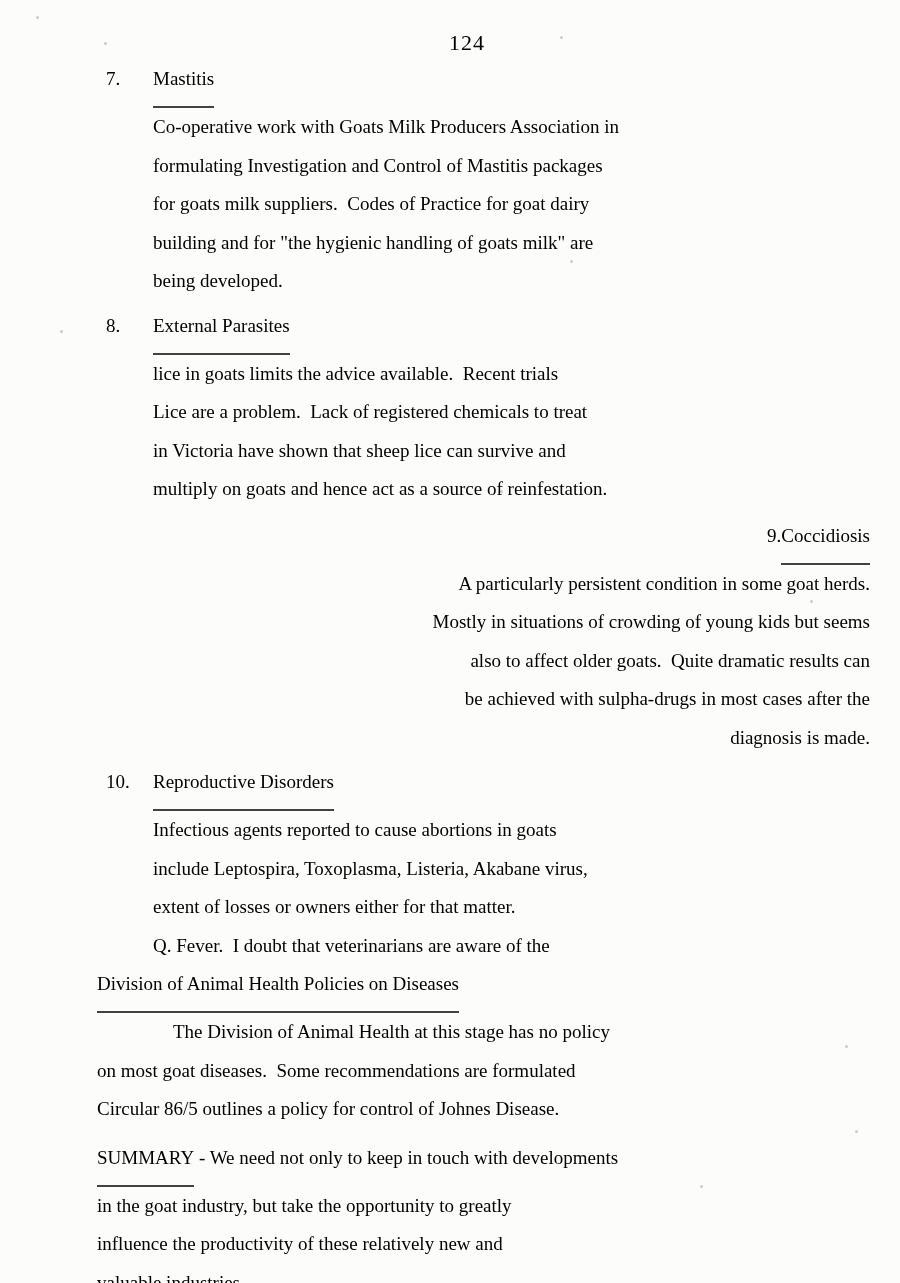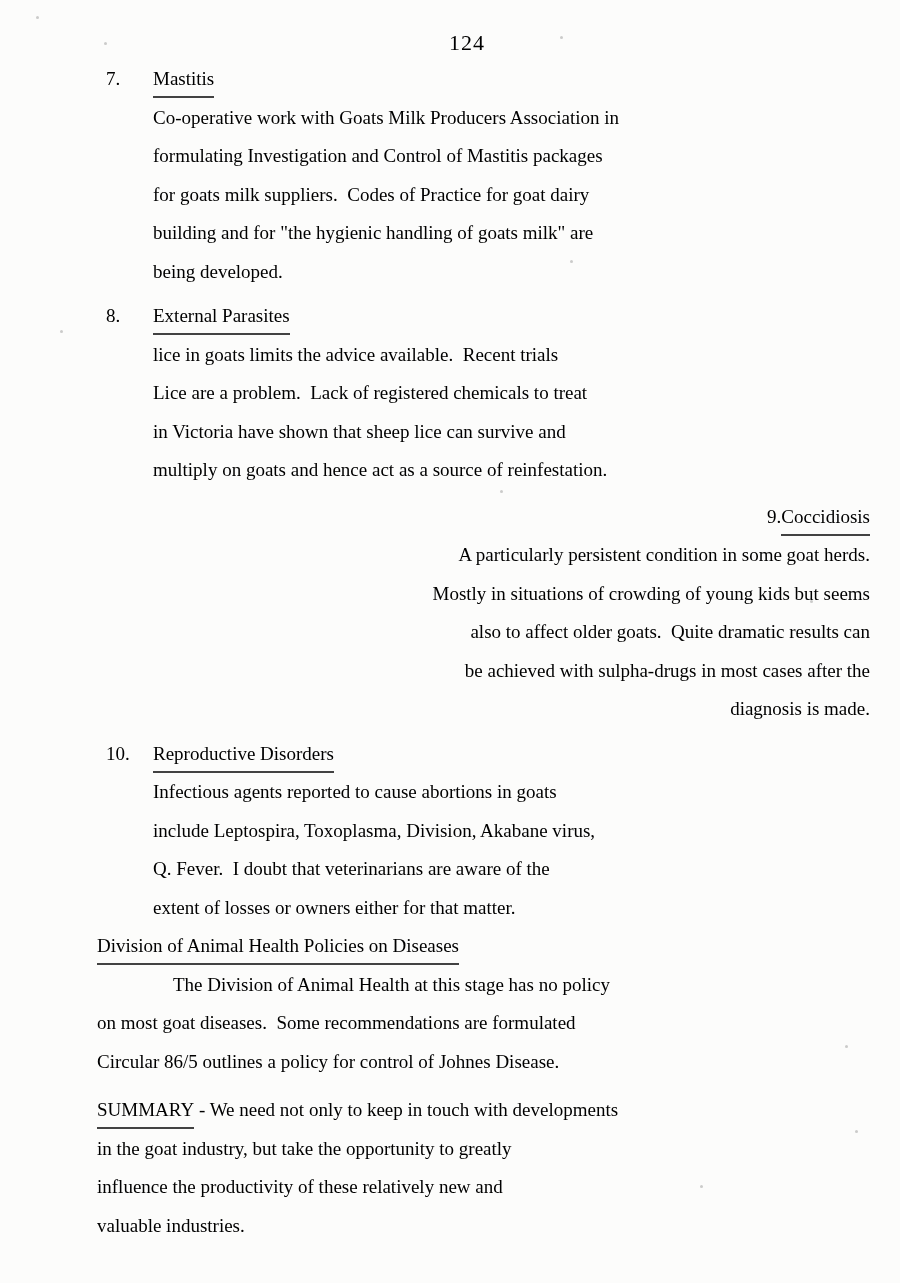--- a/index.html
+++ b/index.html
@@ -28,21 +28,21 @@
   .section { margin-bottom:0; }
   .sec-8 { margin-top:6px; }
   .sec-9 { margin-top:8px;text-align:right; }
   .sec-10 { margin-top:6px; }
   .num { display:inline-block; width:47px; }
   .sec-body { margin-left:47px; }
   .u {
     display:inline-block;
     line-height:30px;
     border-bottom:2px solid rgba(45,45,45,0.9);
-    padding-bottom:2px;
+    padding-bottom:12px;
   }
   .flush { margin-left:-9px; }   
   .division { margin-top:0; }
   .division .first-line { text-indent:76px; }
   .summary { margin-top:10px; }
   .speck {
     position:absolute;
     width:3px; height:3px;
     border-radius:50%;
     background:rgba(60,60,60,0.55);
@@ -98,23 +98,23 @@
         <div class="line">also to affect older goats.  Quite dramatic results can</div>
         <div class="line">be achieved with sulpha-drugs in most cases after the</div>
         <div class="line">diagnosis is made.</div>
       </div>
     </div>
 
     <div class="section sec-10">
       <div class="heading-row"><span class="num">10.</span><span class="u">Reproductive Disorders</span></div>
       <div class="sec-body">
         <div class="line">Infectious agents reported to cause abortions in goats</div>
-        <div class="line">include Leptospira, Toxoplasma, Division, Akabane virus,</div>
+        <div class="line">include Leptospira, Toxoplasma, Listeria, Akabane virus,</div>
+        <div class="line">extent of losses or owners either for that matter.</div>
         <div class="line">Q. Fever.  I doubt that veterinarians are aware of the</div>
-        <div class="line">extent of losses or owners either for that matter.</div>
       </div>
     </div>
 
     <div class="section division flush">
       <div class="heading-row"><span class="u">Division of Animal Health Policies on Diseases</span></div>
       <div>
         <div class="line first-line">The Division of Animal Health at this stage has no policy</div>
         <div class="line">on most goat diseases.  Some recommendations are formulated</div>
         <div class="line">Circular 86/5 outlines a policy for control of Johnes Disease.</div>
       </div>

